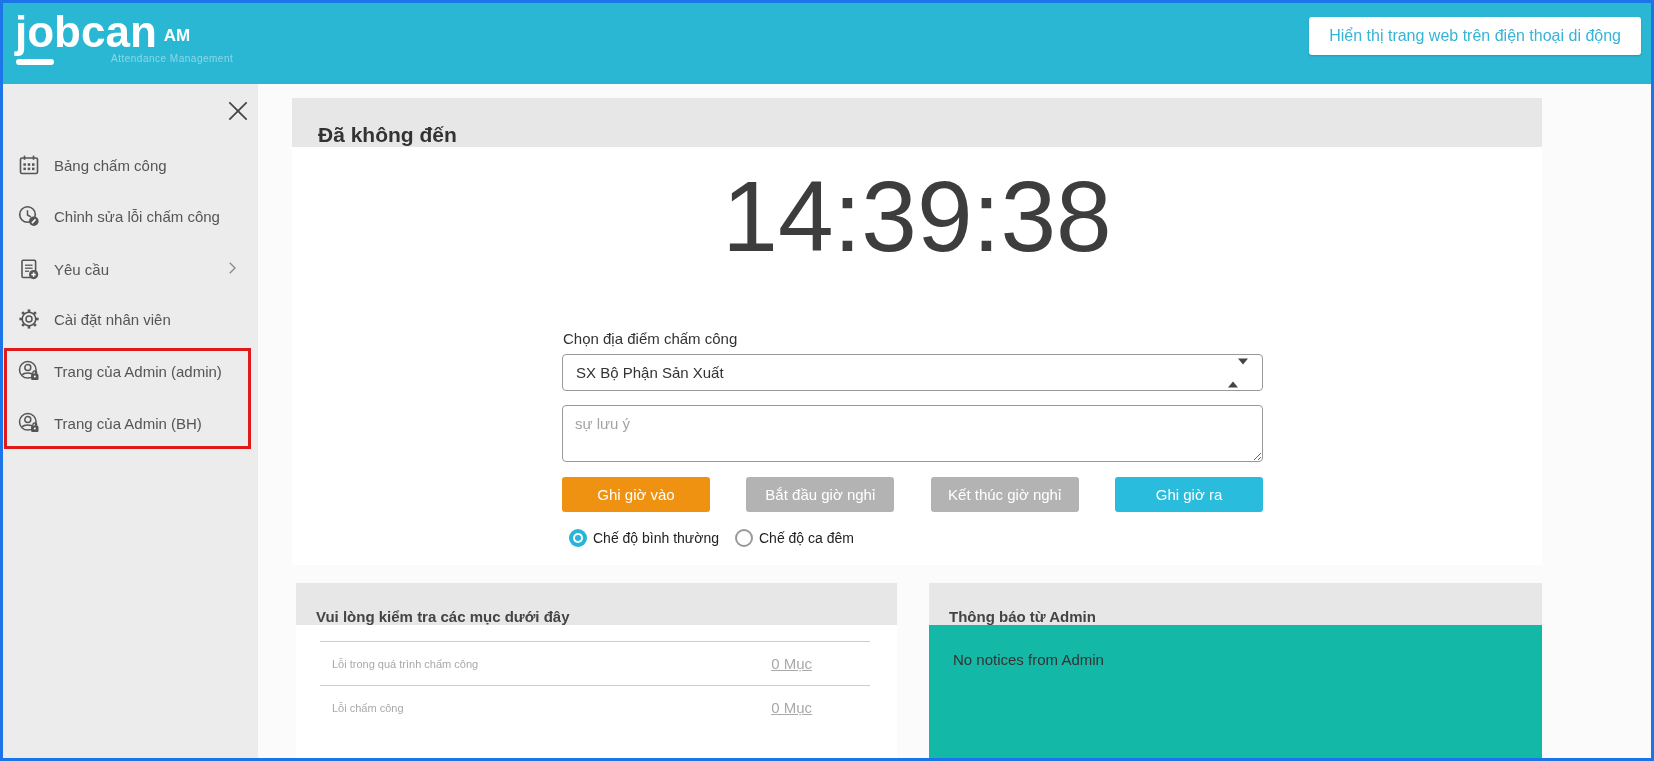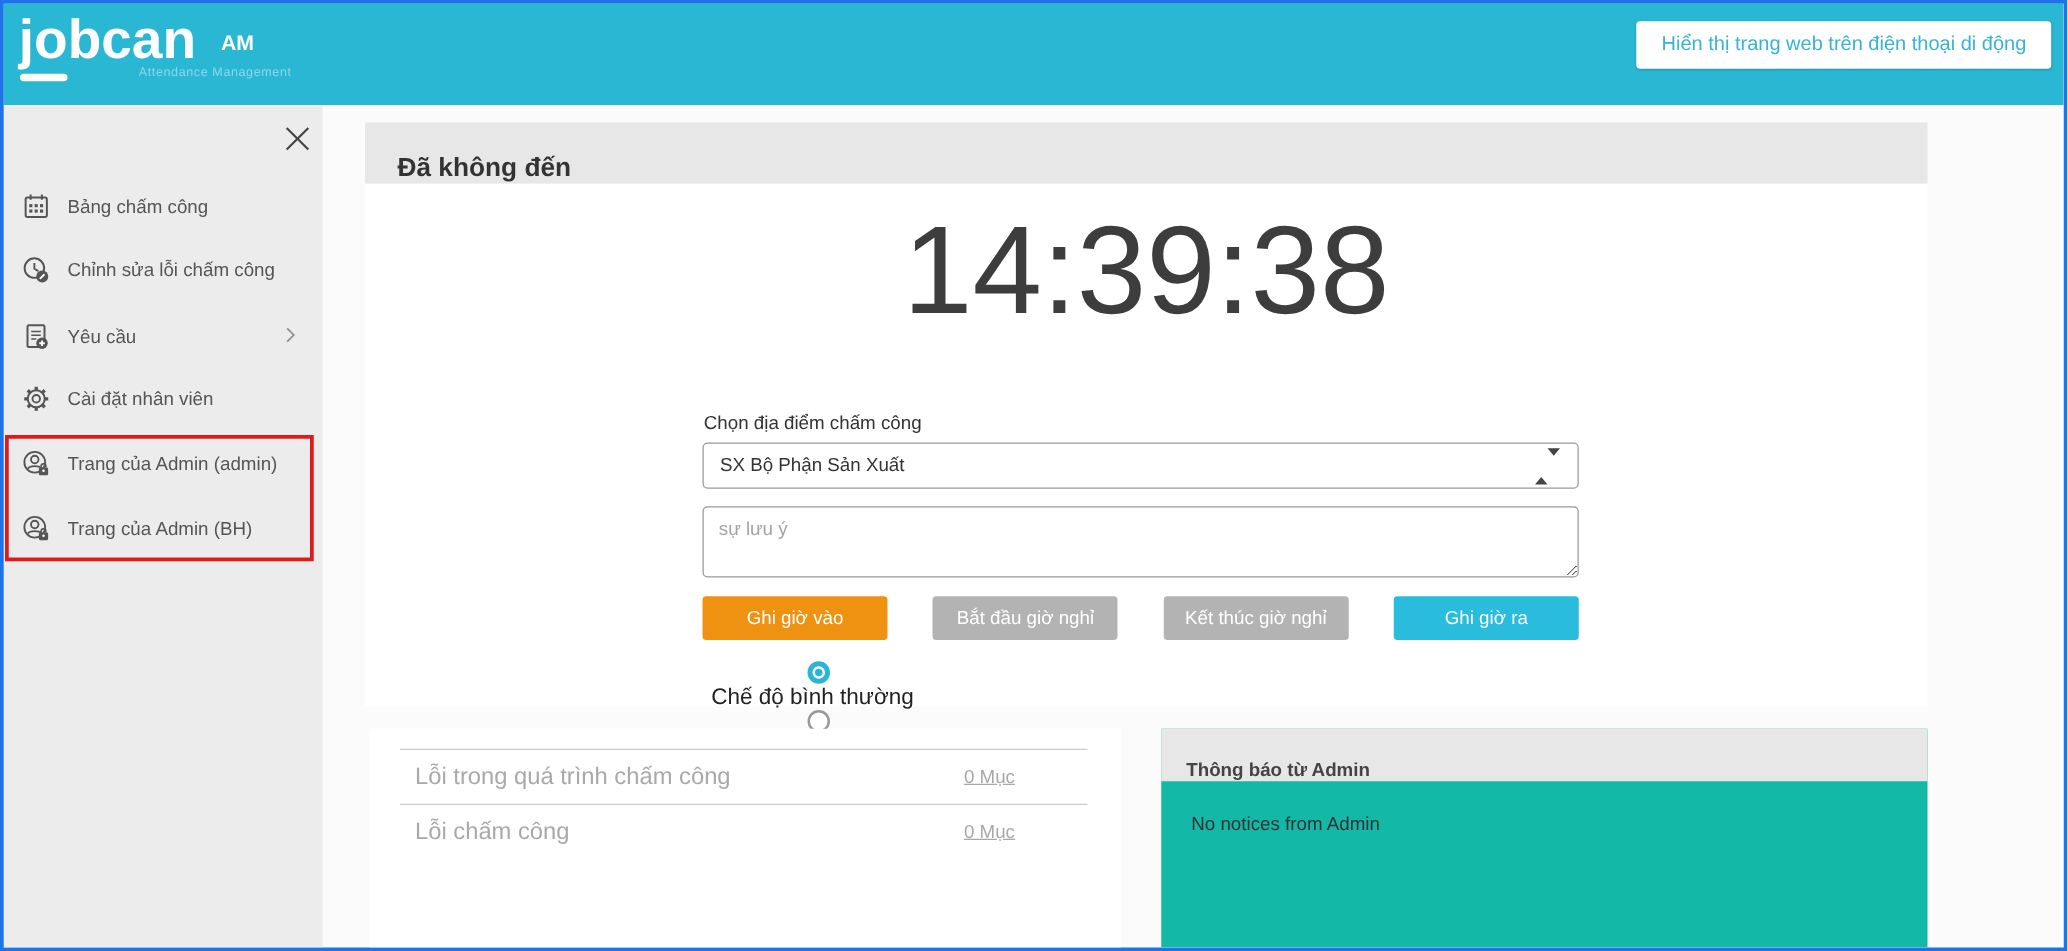--- a/index.html
+++ b/index.html
@@ -16,21 +16,21 @@
   }
 
   
   .header {
     position: absolute; left: 0; top: 0;
     width: 1648px; height: 81px;
     background: #2ab7d4;
   }
   .logo { position: absolute; left: 12px; top: 4px; color: #fff; white-space: nowrap; }
   .logo-main { font-size: 44px; font-weight: bold; letter-spacing: 0px; }
-  .logo-am { font-size: 17px; font-weight: bold; margin-left: 20px; vertical-align: 6px; }
+  .logo-am { font-size: 17px; font-weight: bold; margin-left: 7px; vertical-align: 6px; }
   .logo-underline {
     position: absolute; left: 13px; top: 56px;
     width: 38px; height: 6px; border-radius: 3px; background: #fff;
   }
   .logo-sub {
     position: absolute; left: 108px; top: 50px;
     font-size: 10px; color: rgba(255,255,255,0.45); letter-spacing: .5px;
   }
   .mobile-btn {
     position: absolute; right: 10px; top: 14px;
@@ -113,39 +113,39 @@
   }
   .stamp-btn {
     width: 148px; height: 35px; border: none; border-radius: 3px;
     color: #fff; font-size: 15px; font-family: inherit; cursor: pointer;
   }
   .btn-orange { background: #ef9211; }
   .btn-gray   { background: #b3b3b3; }
   .btn-cyan   { background: #29bcdc; }
   .modes-row {
     position: absolute; top: 382px; left: 7px;
-    display: flex; align-items: center; font-size: 18px; color: #222; flex-direction: column;
+    display: flex; align-items: center; font-size: 14px; color: #222;
   }
   .radio { width: 18px; height: 18px; border-radius: 50%; margin-right: 6px; cursor: pointer; flex: 0 0 18px; }
   .radio.sel { background: #29b5d8; display: flex; align-items: center; justify-content: center; }
   .radio.sel .ring { width: 10px; height: 10px; border-radius: 50%; background: #fff; display: flex; align-items: center; justify-content: center; }
   .radio.sel .dot { width: 6px; height: 6px; border-radius: 50%; background: #29b5d8; }
   .radio.unsel { background: #fff; border: 2px solid #999; }
   .mode-label { margin-right: 16px; cursor: pointer; }
 
   
   .check-panel { position: absolute; left: 293px; top: 580px; width: 601px; height: 175px; background: #fff; }
   .notice-panel { position: absolute; left: 926px; top: 580px; width: 613px; height: 175px; background: #14b8a6; }
   .check-rows { margin: 16px 27px 0 24px; }
   .check-row {
     display: flex; justify-content: space-between; align-items: center;
     border-top: 1px solid #ccc; height: 44px;
     padding: 0 58px 0 12px;
   }
-  .check-row-label { font-size: 19px; color: #a9a9a9; }
+  .check-row-label { font-size: 11px; color: #a9a9a9; }
   .count-link { font-size: 15px; color: #a9a9a9; text-decoration: underline; cursor: pointer; }
   .notice-body { padding: 26px 0 0 24px; font-size: 15px; color: #333; }
 </style>
 </head>
 <body>
 
 <div class="screen">
 
   <div class="header">
     <div class="logo">
@@ -284,20 +284,23 @@
             </span>
           <span class="mode-label">Chế độ bình thường</span>
           <span class="radio unsel"></span>
           <span class="mode-label">Chế độ ca đêm</span>
         </div>
       </div>
     </div>
   </div>
 
   <div class="check-panel">
+    <div class="panel-head small">
+      <span>Vui lòng kiểm tra các mục dưới đây</span>
+    </div>
     <div class="check-rows">
       <div class="check-row">
         <span class="check-row-label">Lỗi trong quá trình chấm công</span>
         <a class="count-link">0 Mục</a>
       </div>
       <div class="check-row">
         <span class="check-row-label">Lỗi chấm công</span>
         <a class="count-link">0 Mục</a>
       </div>
     </div>

